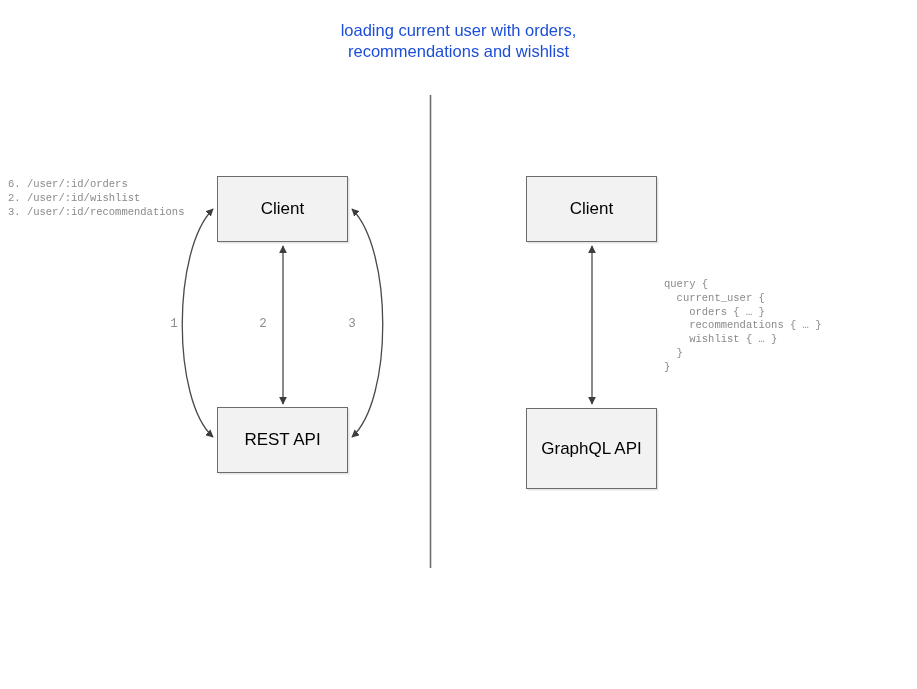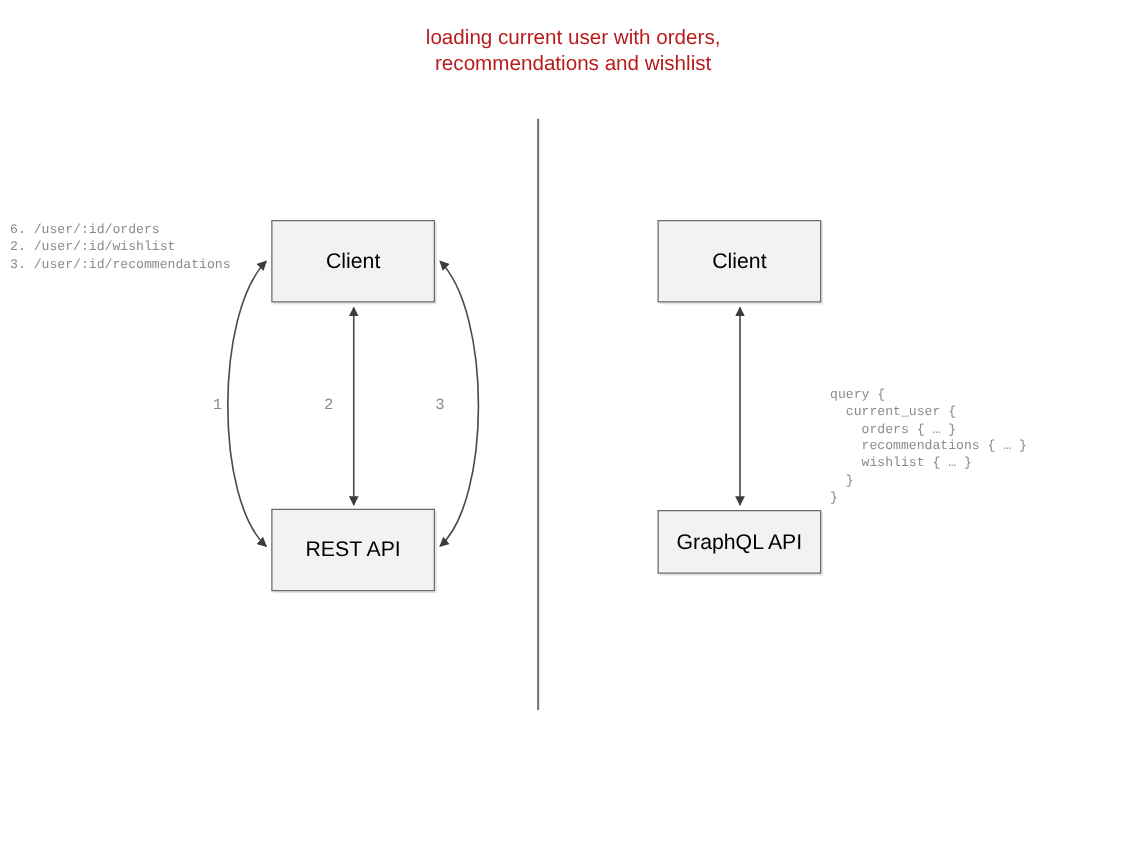--- a/index.html
+++ b/index.html
@@ -23,51 +23,51 @@
   }
   .diagram-title {
     position: absolute;
     left: 0;
     top: 20px;
     width: 917px;
     text-align: center;
     font-family: "Liberation Sans", sans-serif;
     font-size: 16.5px;
     line-height: 21px;
-    color: #b91c1c;
+    color: #1d4ed8;
     white-space: pre-line;
   }
   .node-box {
     position: absolute;
     box-sizing: border-box;
     background: #f2f2f2;
     border: 1.4px solid #6b6b6b;
     display: flex;
     align-items: center;
     justify-content: center;
     font-family: "Liberation Sans", sans-serif;
     font-size: 17px;
     color: #000000;
     box-shadow: 1.5px 1.5px 0 rgba(0,0,0,0.10);
   }
   #rest-client-box  { left: 217px; top: 176px; width: 131px; height: 66px; }
   #rest-api-box     { left: 217px; top: 407px; width: 131px; height: 66px; }
   #gql-client-box   { left: 526px; top: 176px; width: 131px; height: 66px; }
-  #gql-api-box      { left: 526px; top: 408px; width: 131px; height: 51px; }
+  #gql-api-box      { left: 526px; top: 408px; width: 131px; height: 81px; }
 
   .mono-block {
     position: absolute;
     font-family: "Liberation Mono", "DejaVu Sans Mono", monospace;
     font-size: 10.5px;
     line-height: 13.8px;
     color: #8a8a8a;
     white-space: pre;
   }
   #rest-endpoints-list { left: 8px; top: 178px; }
-  #graphql-query-block { left: 664px; top: 278px; margin-top: 32px; }
+  #graphql-query-block { left: 664px; top: 278px; }
 
   .edge-label {
     position: absolute;
     font-family: "Liberation Mono", "DejaVu Sans Mono", monospace;
     font-size: 12.5px;
     color: #8d8d8d;
     text-align: center;
     width: 20px;
   }
   #edge-label-1 { left: 164px; top: 317px; }

